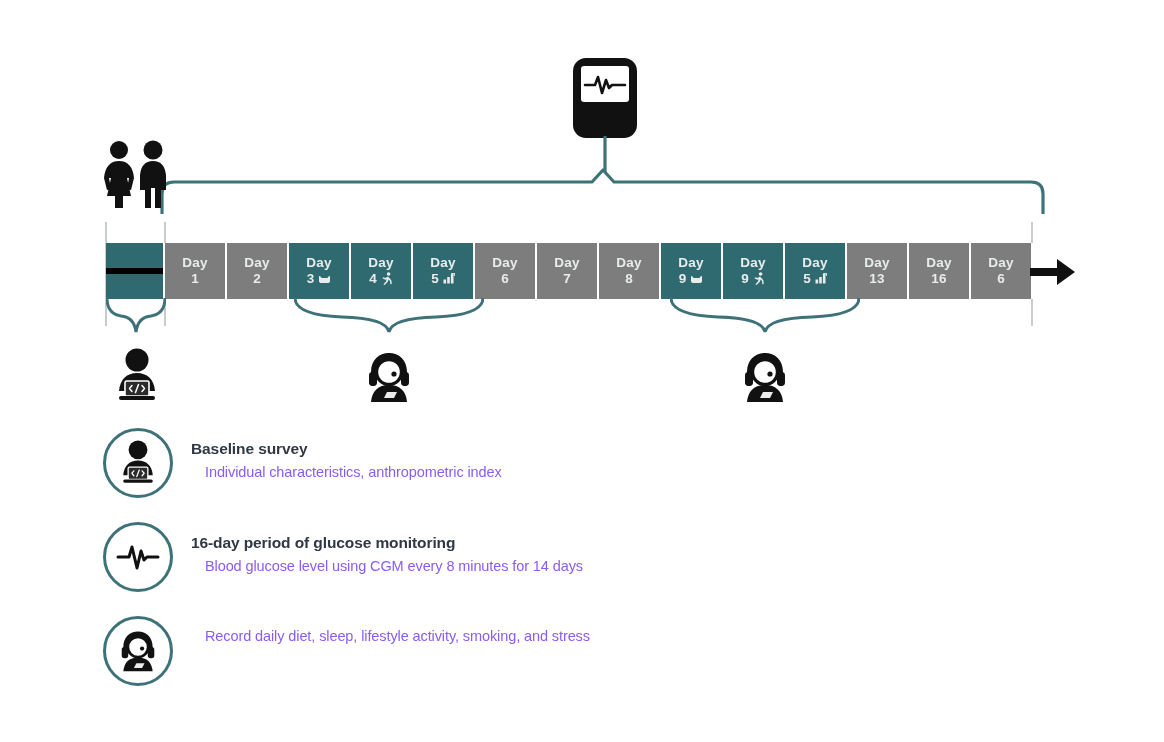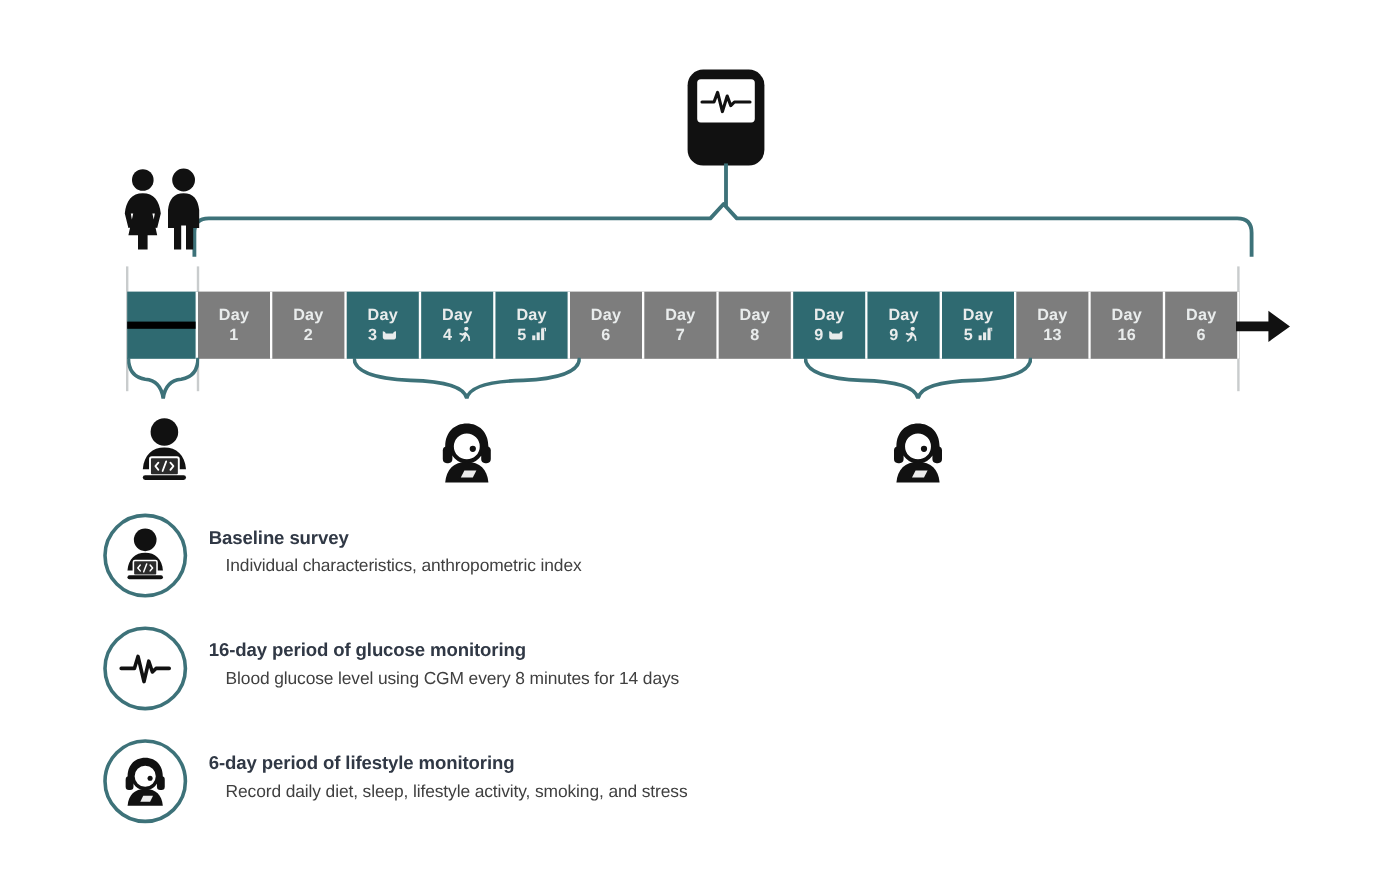--- a/index.html
+++ b/index.html
@@ -129,21 +129,21 @@
 
   
   .brace-low { position: absolute; }
 
   
   .tl-icon { position: absolute; }
 
   
   .legend {
     position: absolute;
-    left: 86px;
+    left: 103px;
     top: 428px;
     width: 700px;
   }
   .legend-row {
     position: relative;
     height: 94px;
   }
   .legend-circle {
     position: absolute;
     left: 0;
@@ -165,21 +165,21 @@
   .legend-title {
     font-size: 15.5px;
     font-weight: 700;
     color: #303845;
     letter-spacing: -.1px;
     margin: 0 0 6px 0;
   }
   .legend-desc {
     font-size: 14.5px;
     font-weight: 400;
-    color: #404040;
+    color: #8b5cf6;
     margin: 0 0 0 14px;
     letter-spacing: -.1px;
   }
 </style>
 </head>
 <body>
 
 <div id="page">
 
   <div class="guide" style="left:105px; top:222px; height:104px;"></div>
@@ -405,19 +405,18 @@
           <path d="M8 30 L8 22 C8 10 16 3 26 3 C36 3 44 10 44 22 L44 30 L38 30 L38 20 C38 13 33 9 26 9 C19 9 14 13 14 20 L14 30 Z" fill="#111111"></path>
           <circle cx="26" cy="22" r="12.5" fill="none" stroke="#111111" stroke-width="3.4"></circle>
           <circle cx="31" cy="24" r="2.6" fill="#111111"></circle>
           <rect x="6" y="22" width="8" height="14" rx="3.4" fill="#111111"></rect>
           <rect x="38" y="22" width="8" height="14" rx="3.4" fill="#111111"></rect>
           <path d="M26 35 C15 35 9 41 8 52 L44 52 C43 41 37 35 26 35 Z" fill="#111111"></path>
           <path d="M24 42 L34 42 L31 48 L21 48 Z" fill="#ffffff" opacity=".92"></path>
         </svg>
       </div>
       <div class="legend-text">
-        <p class="legend-title">6-day period of lifestyle monitoring</p>
         <p class="legend-desc">Record daily diet, sleep, lifestyle activity, smoking, and stress</p>
       </div>
     </div>
 
   </div>
 </div>
 
 </body></html>

